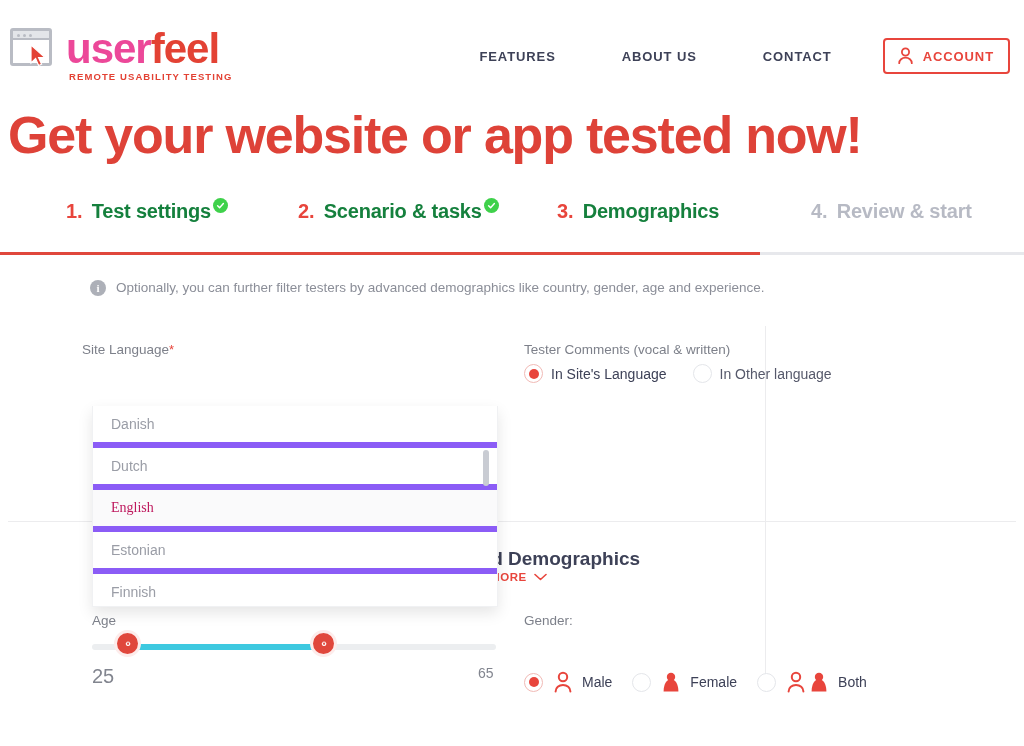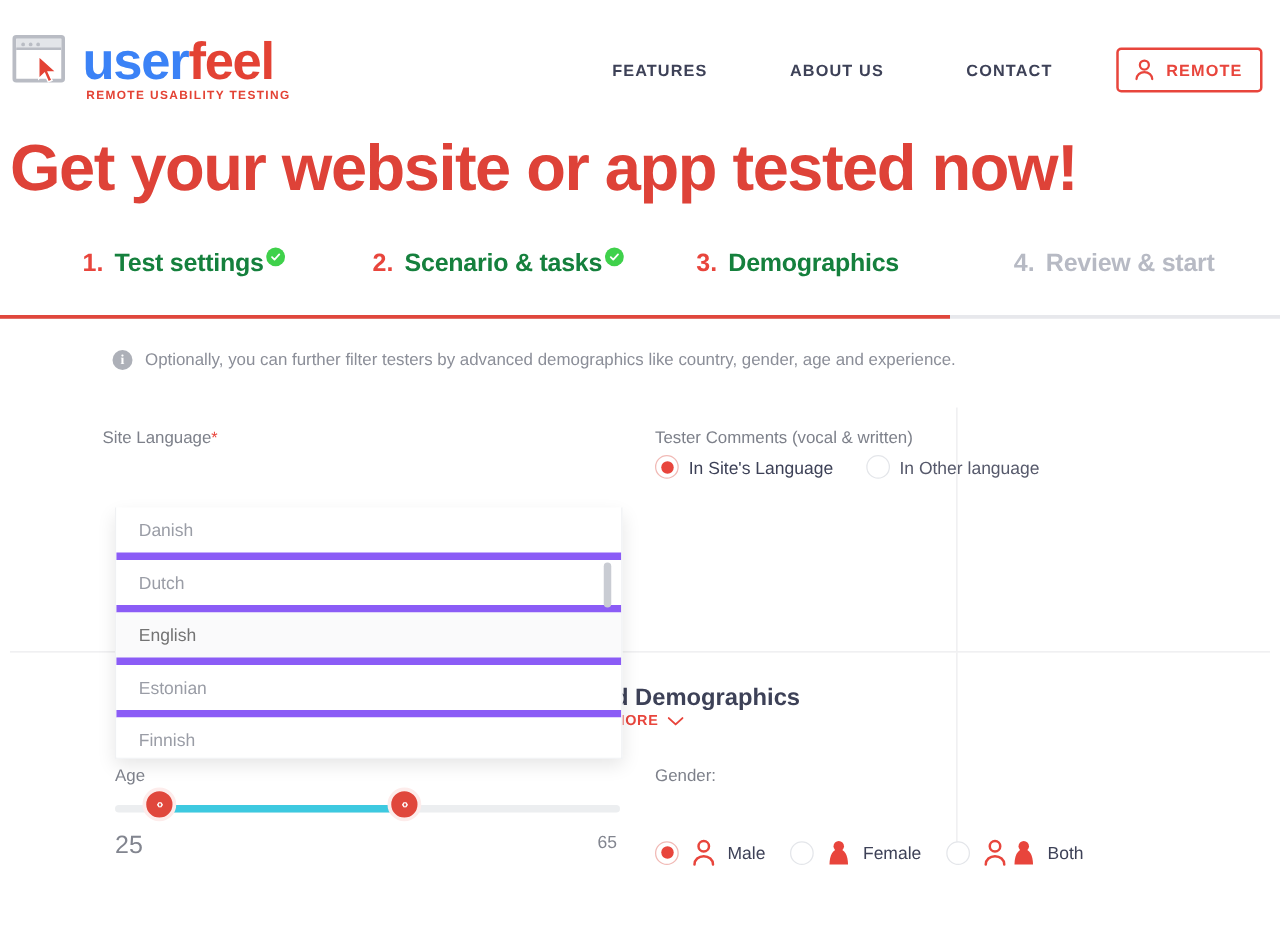--- a/index.html
+++ b/index.html
@@ -23,21 +23,21 @@
   .logo-mark .bar {
     position:absolute; left:0; top:0; width:100%; height:9px;
     background:#e3e5e9; border-bottom:2px solid #b9bcc4;
   }
   .logo-mark .dot { position:absolute; top:3px; width:3px; height:3px; border-radius:50%; background:#b9bcc4; }
   .logo-mark .d1 { left:4px; } .logo-mark .d2 { left:10px; } .logo-mark .d3 { left:16px; }
   .logo-mark .cursor { position:absolute; left:19px; top:16px; }
 
   .logo-text { margin-left:10px; line-height:1; padding-top:4px; }
   .logo-word { font-size:42px; font-weight:bold; letter-spacing:-1px; }
-  .logo-user { color:#3b82f6; }
+  .logo-user { color:#ec4899; }
   .logo-feel { color:#e34234; }
   .logo-tag {
     color:#e34234; font-size:9.5px; letter-spacing:1.1px; font-weight:bold;
     margin-top:2px; margin-left:3px;
   }
 
   .nav { position:absolute; right:14px; top:38px; display:flex; align-items:center; gap:0; }
   .nav-link {
     font-size:13px; font-weight:bold; letter-spacing:0.9px; color:#3d4157;
     padding:0 33px; text-decoration:none; cursor:pointer;
@@ -112,21 +112,21 @@
     position:absolute; left:92px; top:406px; width:406px; height:201px;
     background:#fff; border:1px solid #f0f1f3; border-top:none;
     box-shadow:0 6px 14px rgba(0,0,0,0.10);
     overflow:hidden;
   }
   .opt {
     height:42px; display:flex; align-items:center; padding-left:18px;
     font-size:14px; color:#9a9da6; border-bottom:6px solid #8b5cf6;
     cursor:pointer; background:#fff;
   }
-  .opt.selected { color:#737373; background:#fafafb; }
+  .opt.selected { color:#be185d; background:#fafafb;font-family:Liberation Serif, serif; }
   .scroll-track {
     position:absolute; right:8px; top:8px; width:6px; height:185px;
     background:transparent;
   }
   .scroll-thumb {
     position:absolute; right:8px; top:44px; width:6px; height:36px;
     background:#c9ccd3; border-radius:3px; cursor:pointer;
   }
 
   
@@ -217,21 +217,21 @@
 
     <div class="nav">
       <a class="nav-link">FEATURES</a>
       <a class="nav-link">ABOUT US</a>
       <a class="nav-link">CONTACT</a>
       <div class="account-btn">
         <svg width="17" height="18" viewBox="0 0 17 18">
           <circle cx="8.5" cy="5" r="3.6" fill="none" stroke="#e8453c" stroke-width="1.8"></circle>
           <path d="M2.2 16.2 a6.3 5.6 0 0 1 12.6 0" fill="none" stroke="#e8453c" stroke-width="1.8" stroke-linecap="round"></path>
         </svg>
-        <span class="label">REMOTE</span>
+        <span class="label">ACCOUNT</span>
       </div>
     </div>
   </div>
 
   <h1 class="hero">Get your website or app tested now!</h1>
 
   <div class="steps">
 
     <div class="step s1">
       <span class="step-num done">1.</span>

